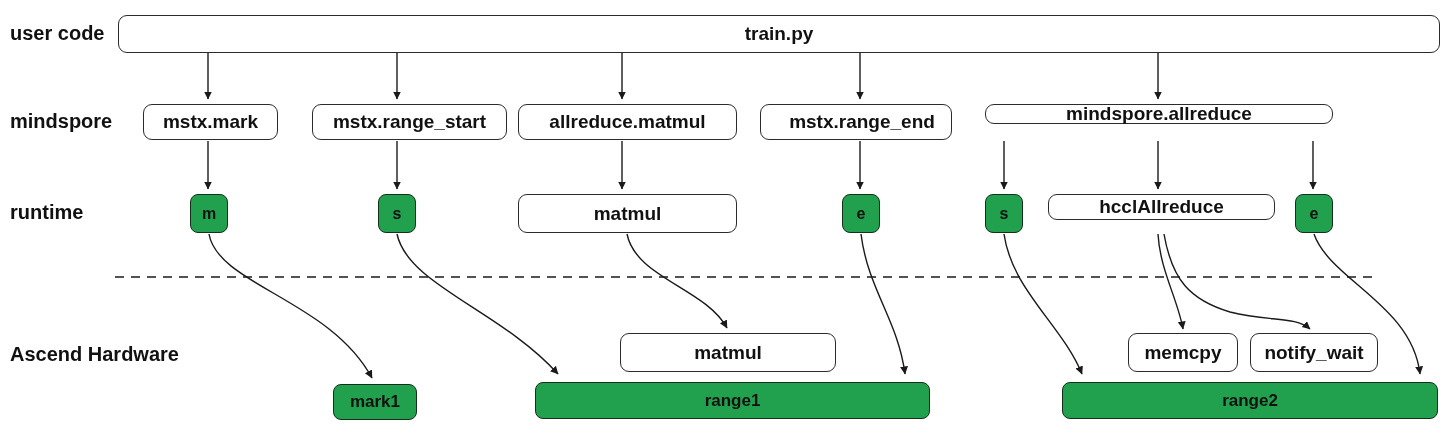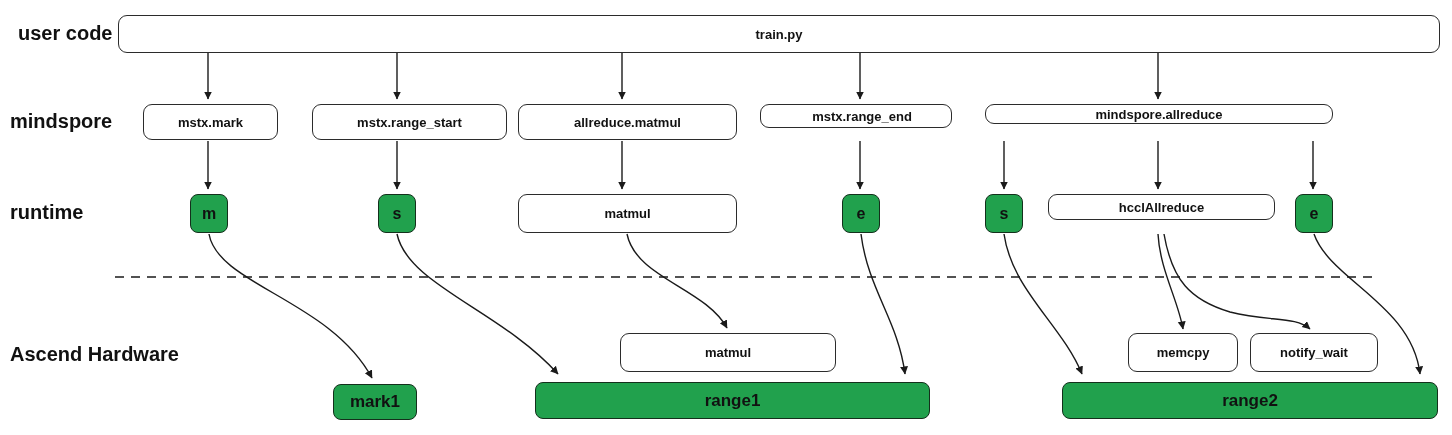--- a/index.html
+++ b/index.html
@@ -8,21 +8,21 @@
     font-family:"Liberation Sans","DejaVu Sans",sans-serif;
   }
   .row-label{
     position:absolute;left:10px;font-weight:700;color:#111;font-size:20px;white-space:nowrap;
   }
   .box{
     position:absolute;display:flex;align-items:center;justify-content:center;
     box-sizing:border-box;font-weight:700;color:#111;white-space:nowrap;
   }
   .white-box{
-    background:#fff;border:1.6px solid #2b2b2b;border-radius:9px;font-size:13px;
+    background:#fff;border:1.6px solid #2b2b2b;border-radius:9px;font-size:19px;
   }
   .green-box{
     background:var(--green,#21a14d);border:1.9px solid #14301c;border-radius:8px;font-size:17px;
   }
   .sq{font-size:16px;}
   svg{position:absolute;left:0;top:0;}
   .arrow{stroke:#1a1a1a;stroke-width:1.4;fill:none;}
   .dashline{stroke:#1a1a1a;stroke-width:1.6;stroke-dasharray:9 7;fill:none;}
 </style>
 </head>
@@ -62,31 +62,31 @@
       <path class="arrow" d="M 397 234 C 408 285, 500 310, 558 374" marker-end="url(#ah)"></path>
       <path class="arrow" d="M 627 234 C 636 278, 705 288, 727 328" marker-end="url(#ah)"></path>
       <path class="arrow" d="M 861 234 C 868 290, 898 320, 905 374" marker-end="url(#ah)"></path>
       <path class="arrow" d="M 1004 234 C 1012 290, 1062 325, 1082 374" marker-end="url(#ah)"></path>
       <path class="arrow" d="M 1158 234 C 1160 270, 1178 300, 1183 329" marker-end="url(#ah)"></path>
       <path class="arrow" d="M 1164 234 C 1172 280, 1190 300, 1230 312 C 1270 322, 1295 316, 1310 329" marker-end="url(#ah)"></path>
       <path class="arrow" d="M 1314 234 C 1330 280, 1412 305, 1420 374" marker-end="url(#ah)"></path>
     </g>
   </svg>
 
-  <div class="row-label" style="top:22px;margin-left:8px;">user code</div>
+  <div class="row-label" style="top:22px;">user code</div>
   <div class="row-label" style="top:110px;">mindspore</div>
   <div class="row-label" style="top:201px;">runtime</div>
   <div class="row-label" style="top:343px;">Ascend Hardware</div>
 
   <div class="box white-box" style="left:118px;top:15px;width:1322px;height:38px;">train.py</div>
 
   <div class="box white-box" style="left:143px;top:104px;width:135px;height:36px;">mstx.mark</div>
   <div class="box white-box" style="left:300px;top:104px;width:195px;height:36px;margin-left:12px;">mstx.range_start</div>
   <div class="box white-box" style="left:518px;top:104px;width:219px;height:36px;">allreduce.matmul</div>
-  <div class="box white-box" style="left:760px;top:104px;width:192px;height:24px;padding-left:12px;">mstx.range_end</div>
+  <div class="box white-box" style="left:760px;top:104px;width:192px;height:36px;padding-left:12px;">mstx.range_end</div>
   <div class="box white-box" style="left:985px;top:104px;width:348px;height:20px;">mindspore.allreduce</div>
 
   <div class="box green-box sq" style="left:190px;top:194px;width:38px;height:39px;">m</div>
   <div class="box green-box sq" style="left:378px;top:194px;width:38px;height:39px;">s</div>
   <div class="box white-box" style="left:518px;top:194px;width:219px;height:39px;">matmul</div>
   <div class="box green-box sq" style="left:842px;top:194px;width:38px;height:39px;">e</div>
   <div class="box green-box sq" style="left:985px;top:194px;width:38px;height:39px;">s</div>
   <div class="box white-box" style="left:1048px;top:194px;width:227px;height:26px;">hcclAllreduce</div>
   <div class="box green-box sq" style="left:1295px;top:194px;width:38px;height:39px;">e</div>
 

